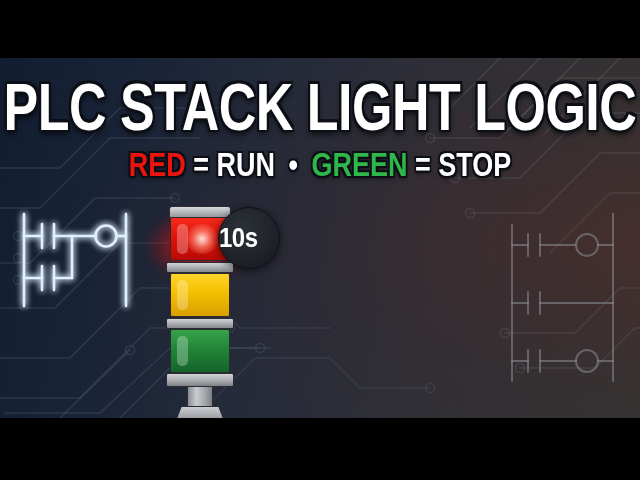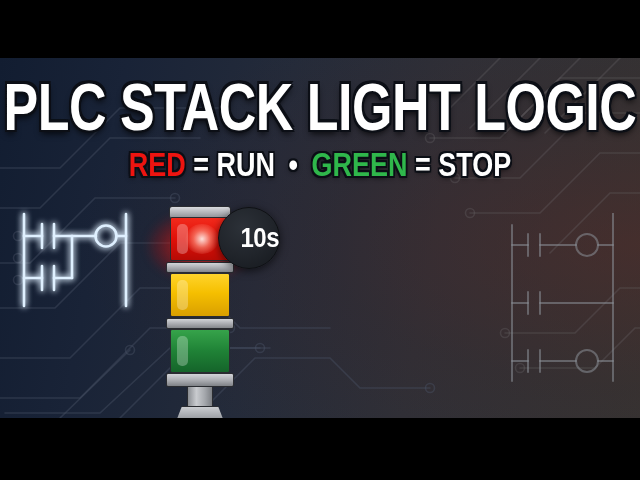--- a/index.html
+++ b/index.html
@@ -102,23 +102,22 @@
     position:absolute;left:50px;top:203px;width:50px;height:18px;
     background:linear-gradient(180deg,#cbcdd1 0%,#a3a6ab 60%,#7a7d82 100%);
     border:1.5px solid #2a2c31;box-sizing:border-box;
     clip-path:polygon(14% 0,86% 0,100% 100%,0 100%);
   }
 
   .badge{
     position:absolute;left:93px;top:4px;width:62px;height:62px;border-radius:50%;
     background:radial-gradient(circle at 40% 33%, #2c3138 0%, #20242a 55%, #15181d 100%);
     border:1.5px solid #0e1013;box-sizing:border-box;
-    display:flex;align-items:center;justify-content:flex-end;
+    display:flex;align-items:center;justify-content:flex-start;
     box-shadow:0 2px 8px rgba(0,0,0,.6);
-    padding-left:20px;
   }
   .badge span{
     color:#ffffff;font-weight:bold;font-size:24px;line-height:24px;
     font-family:"Liberation Sans",sans-serif;letter-spacing:-0.5px;
     transform:scaleY(1.12);
   }
 
   
   .ladder{position:absolute;z-index:15;}
   #ladder-left{left:10px;top:148px;}

